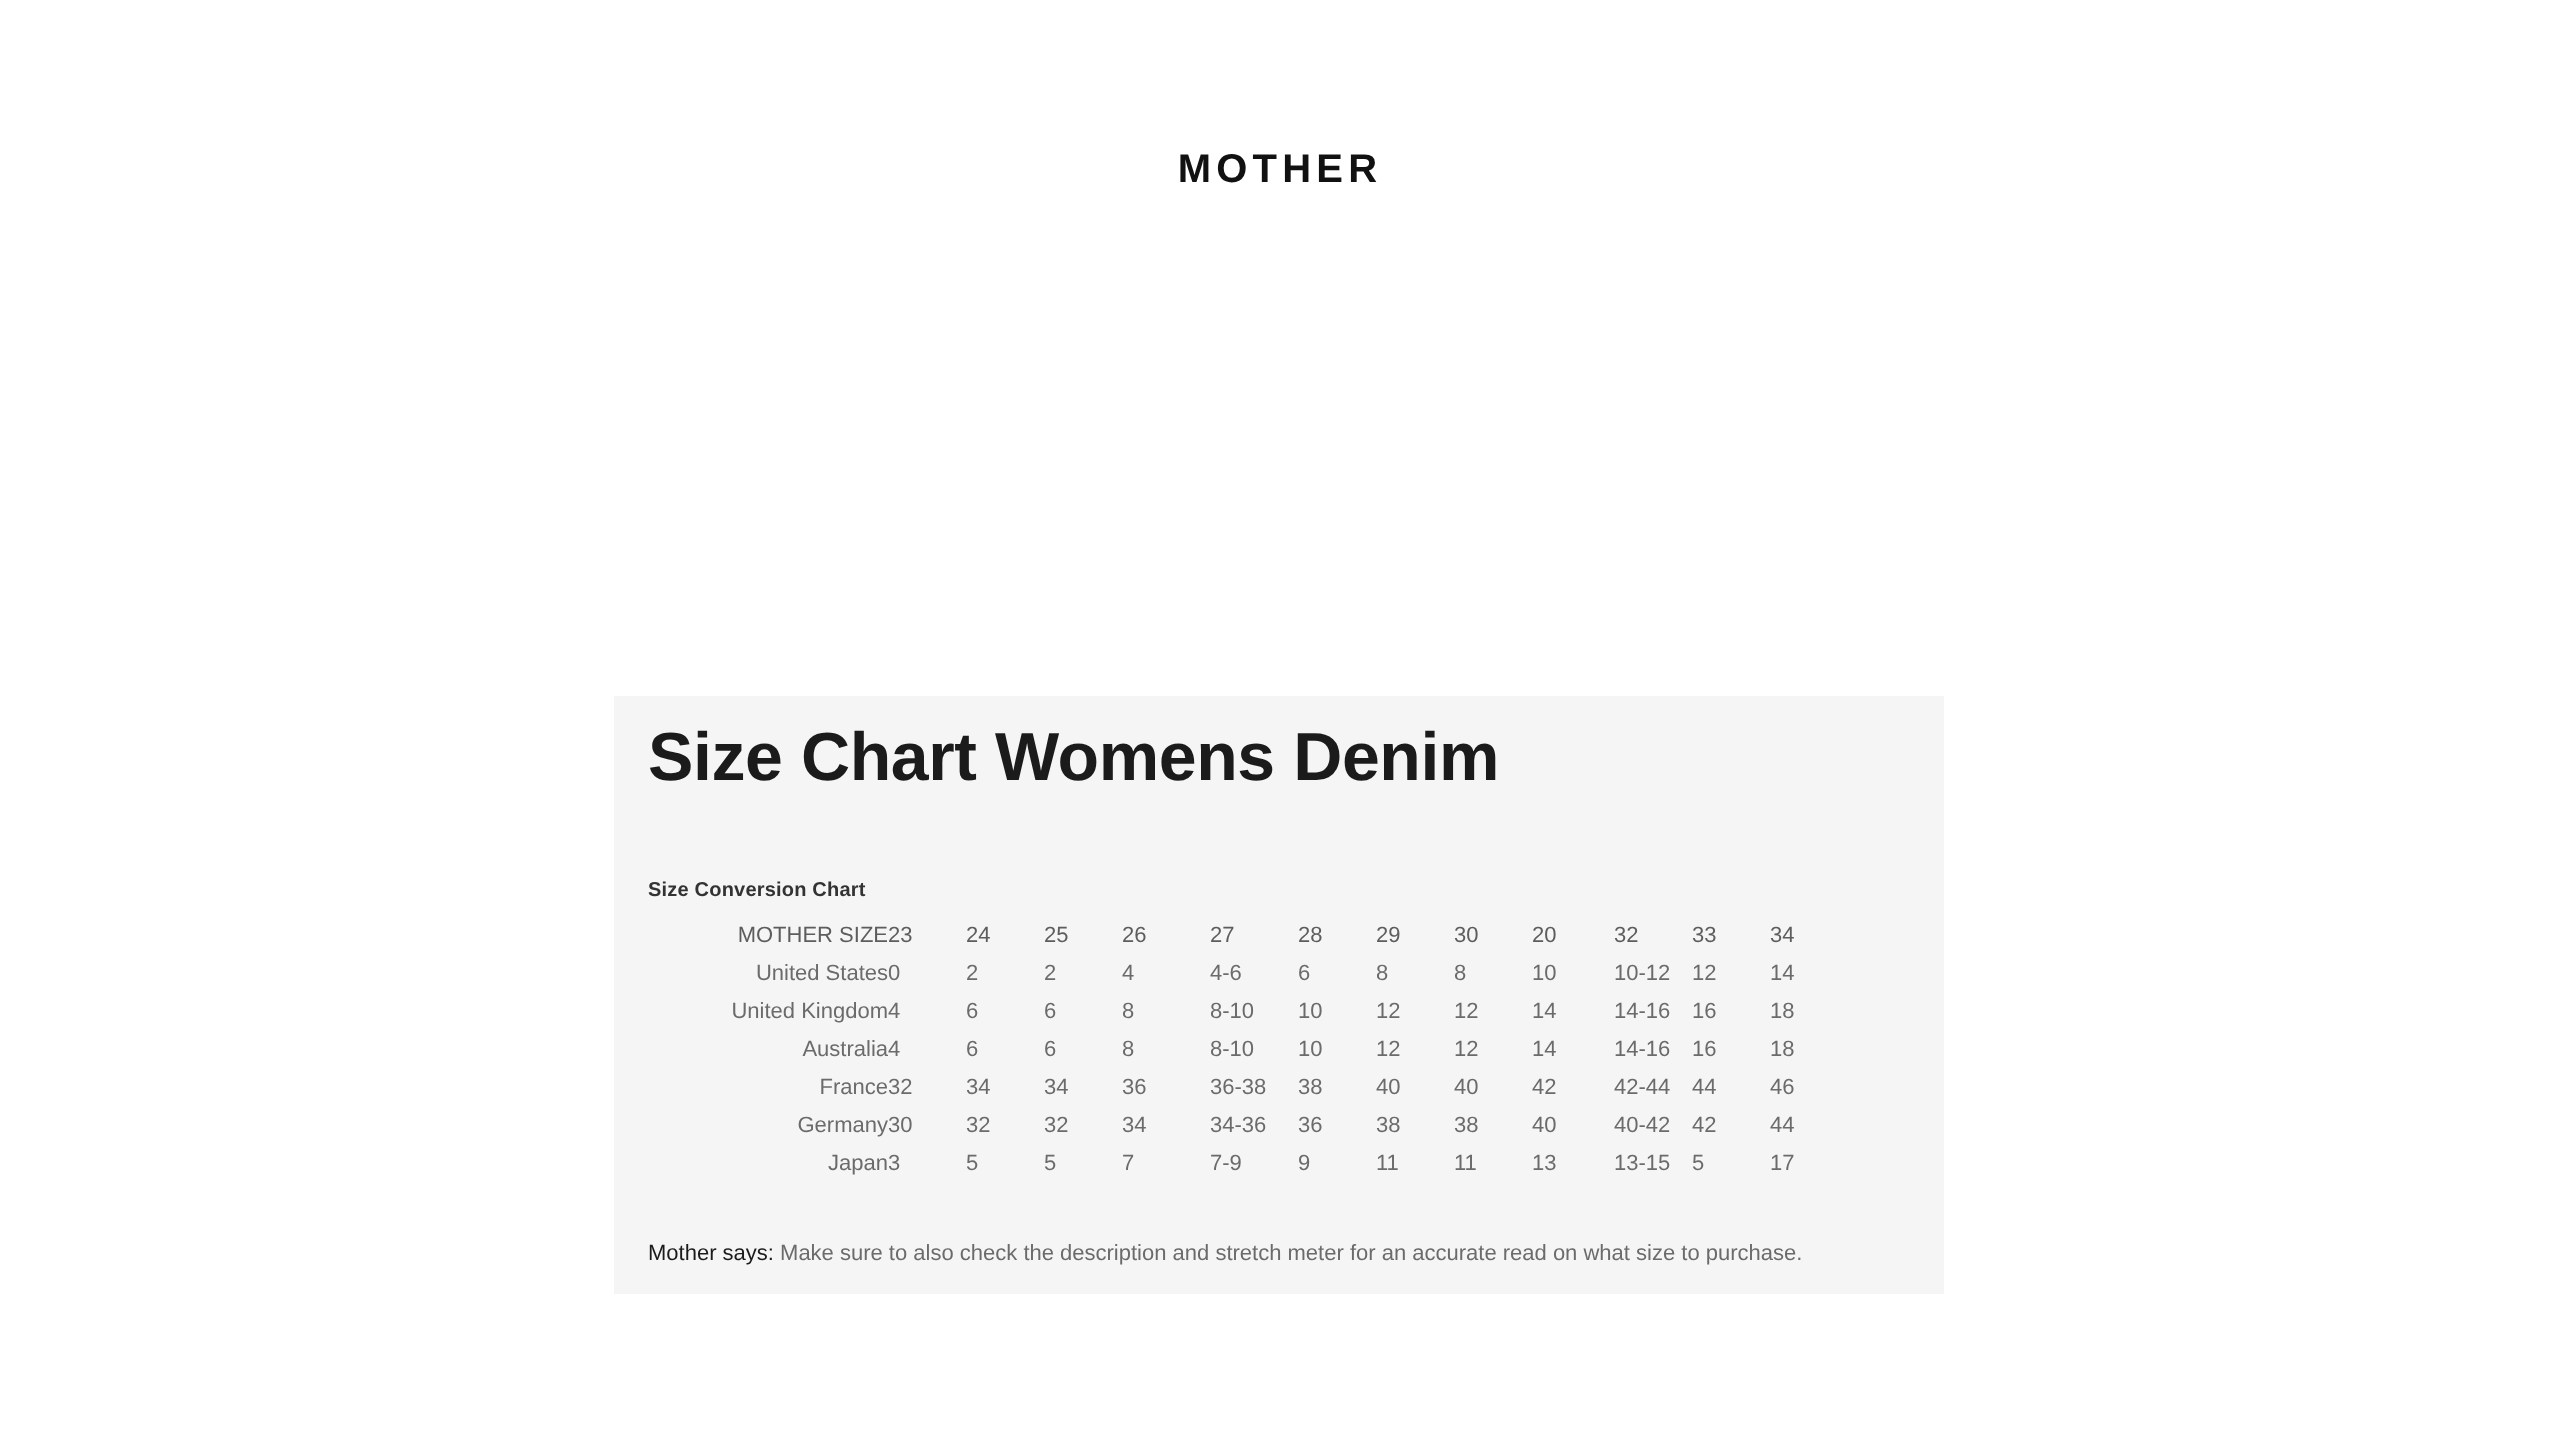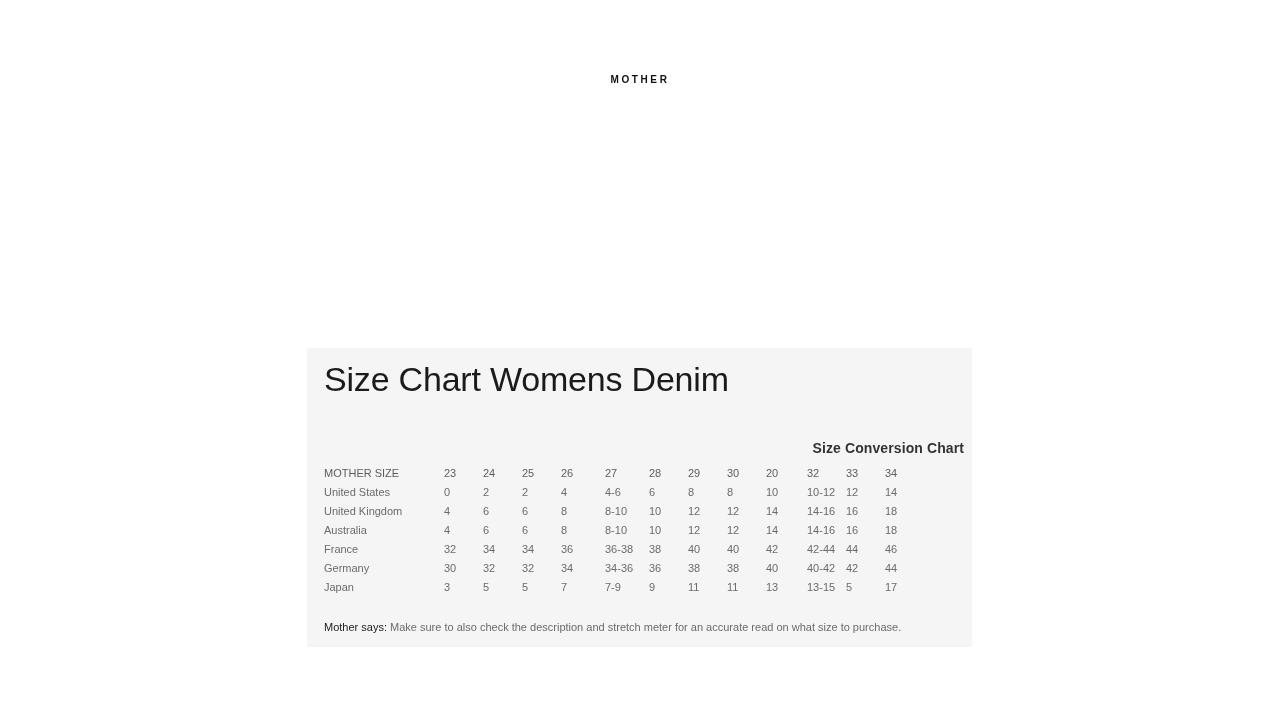--- a/index.html
+++ b/index.html
@@ -24,78 +24,78 @@
     top: 0;
     left: 0;
     width: 1280px;
     height: 170px;
     display: flex;
     align-items: flex-start;
     justify-content: center;
   }
   .brand-logo {
     margin-top: 74px;
-    font-size: 10px;
+    font-size: 20px;
     letter-spacing: 2.6px;
     font-weight: 700;
     color: #111111;
     font-family: "Liberation Sans", sans-serif;
   }
   .size-panel {
     position: absolute;
     left: 307px;
     top: 348px;
     width: 665px;
     height: 299px;
     background: #f5f5f5;
     box-sizing: border-box;
     padding: 0;
   }
   .panel-title {
     position: absolute;
     left: 17px;
     top: 9px;
     font-size: 34px;
-    font-weight: 400;
+    font-weight: 700;
     color: #1b1b1b;
     letter-spacing: -0.2px;
     line-height: 44px;
     white-space: nowrap;
   }
   .table-wrap {
     position: absolute;
     left: 17px;
     top: 92px;
     width: 640px;
   }
   .table-caption {
-    font-size: 14px;
+    font-size: 10px;
     font-weight: 700;
     color: #333333;
     margin: 0 0 8px 0;
     letter-spacing: 0.1px;
-    text-align: right;
   }
   table.size-table {
     border-collapse: collapse;
     width: 560px;
     table-layout: fixed;
   }
   table.size-table td {
     font-size: 11px;
     color: #6b6b6b;
     padding: 2px 0;
     line-height: 15px;
     font-weight: 400;
     vertical-align: top;
     white-space: nowrap;
   }
   table.size-table td.row-label {
     width: 120px;
     color: #6b6b6b;
+    text-align: right;
   }
   table.size-table tr.header-row td {
     color: #5d5d5d;
   }
   table.size-table td.c1 { width: 39px; }
   table.size-table td.c2 { width: 39px; }
   table.size-table td.c3 { width: 39px; }
   table.size-table td.c4 { width: 44px; }
   table.size-table td.c5 { width: 44px; }
   table.size-table td.c6 { width: 39px; }

